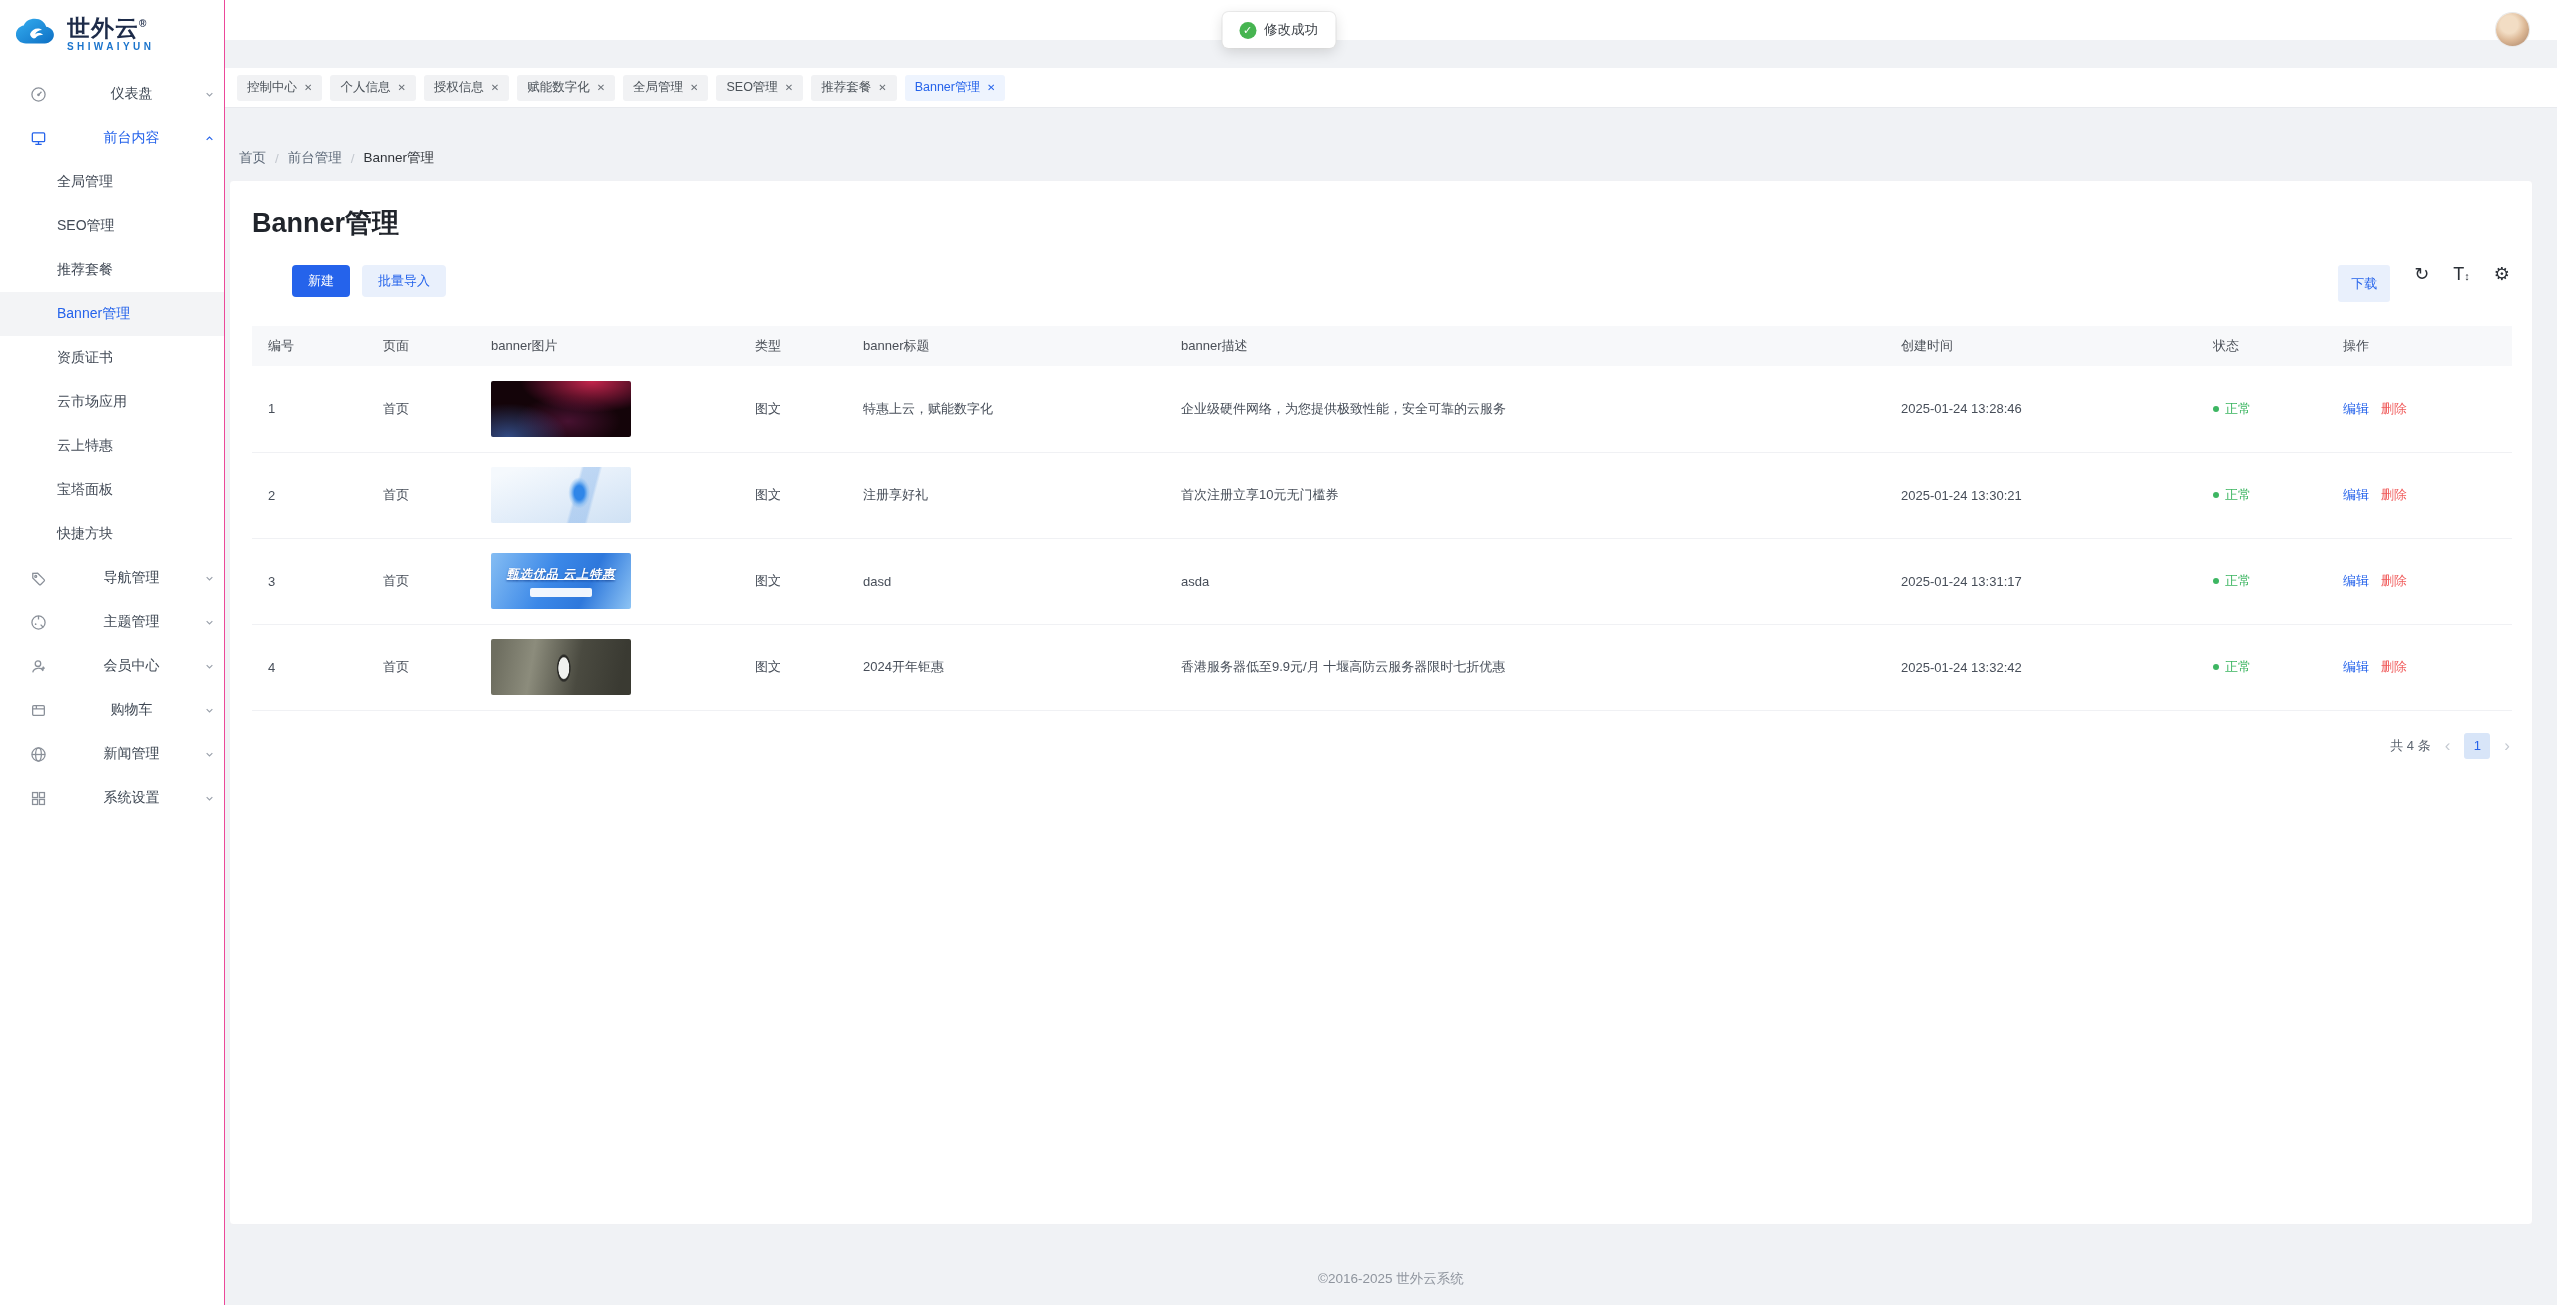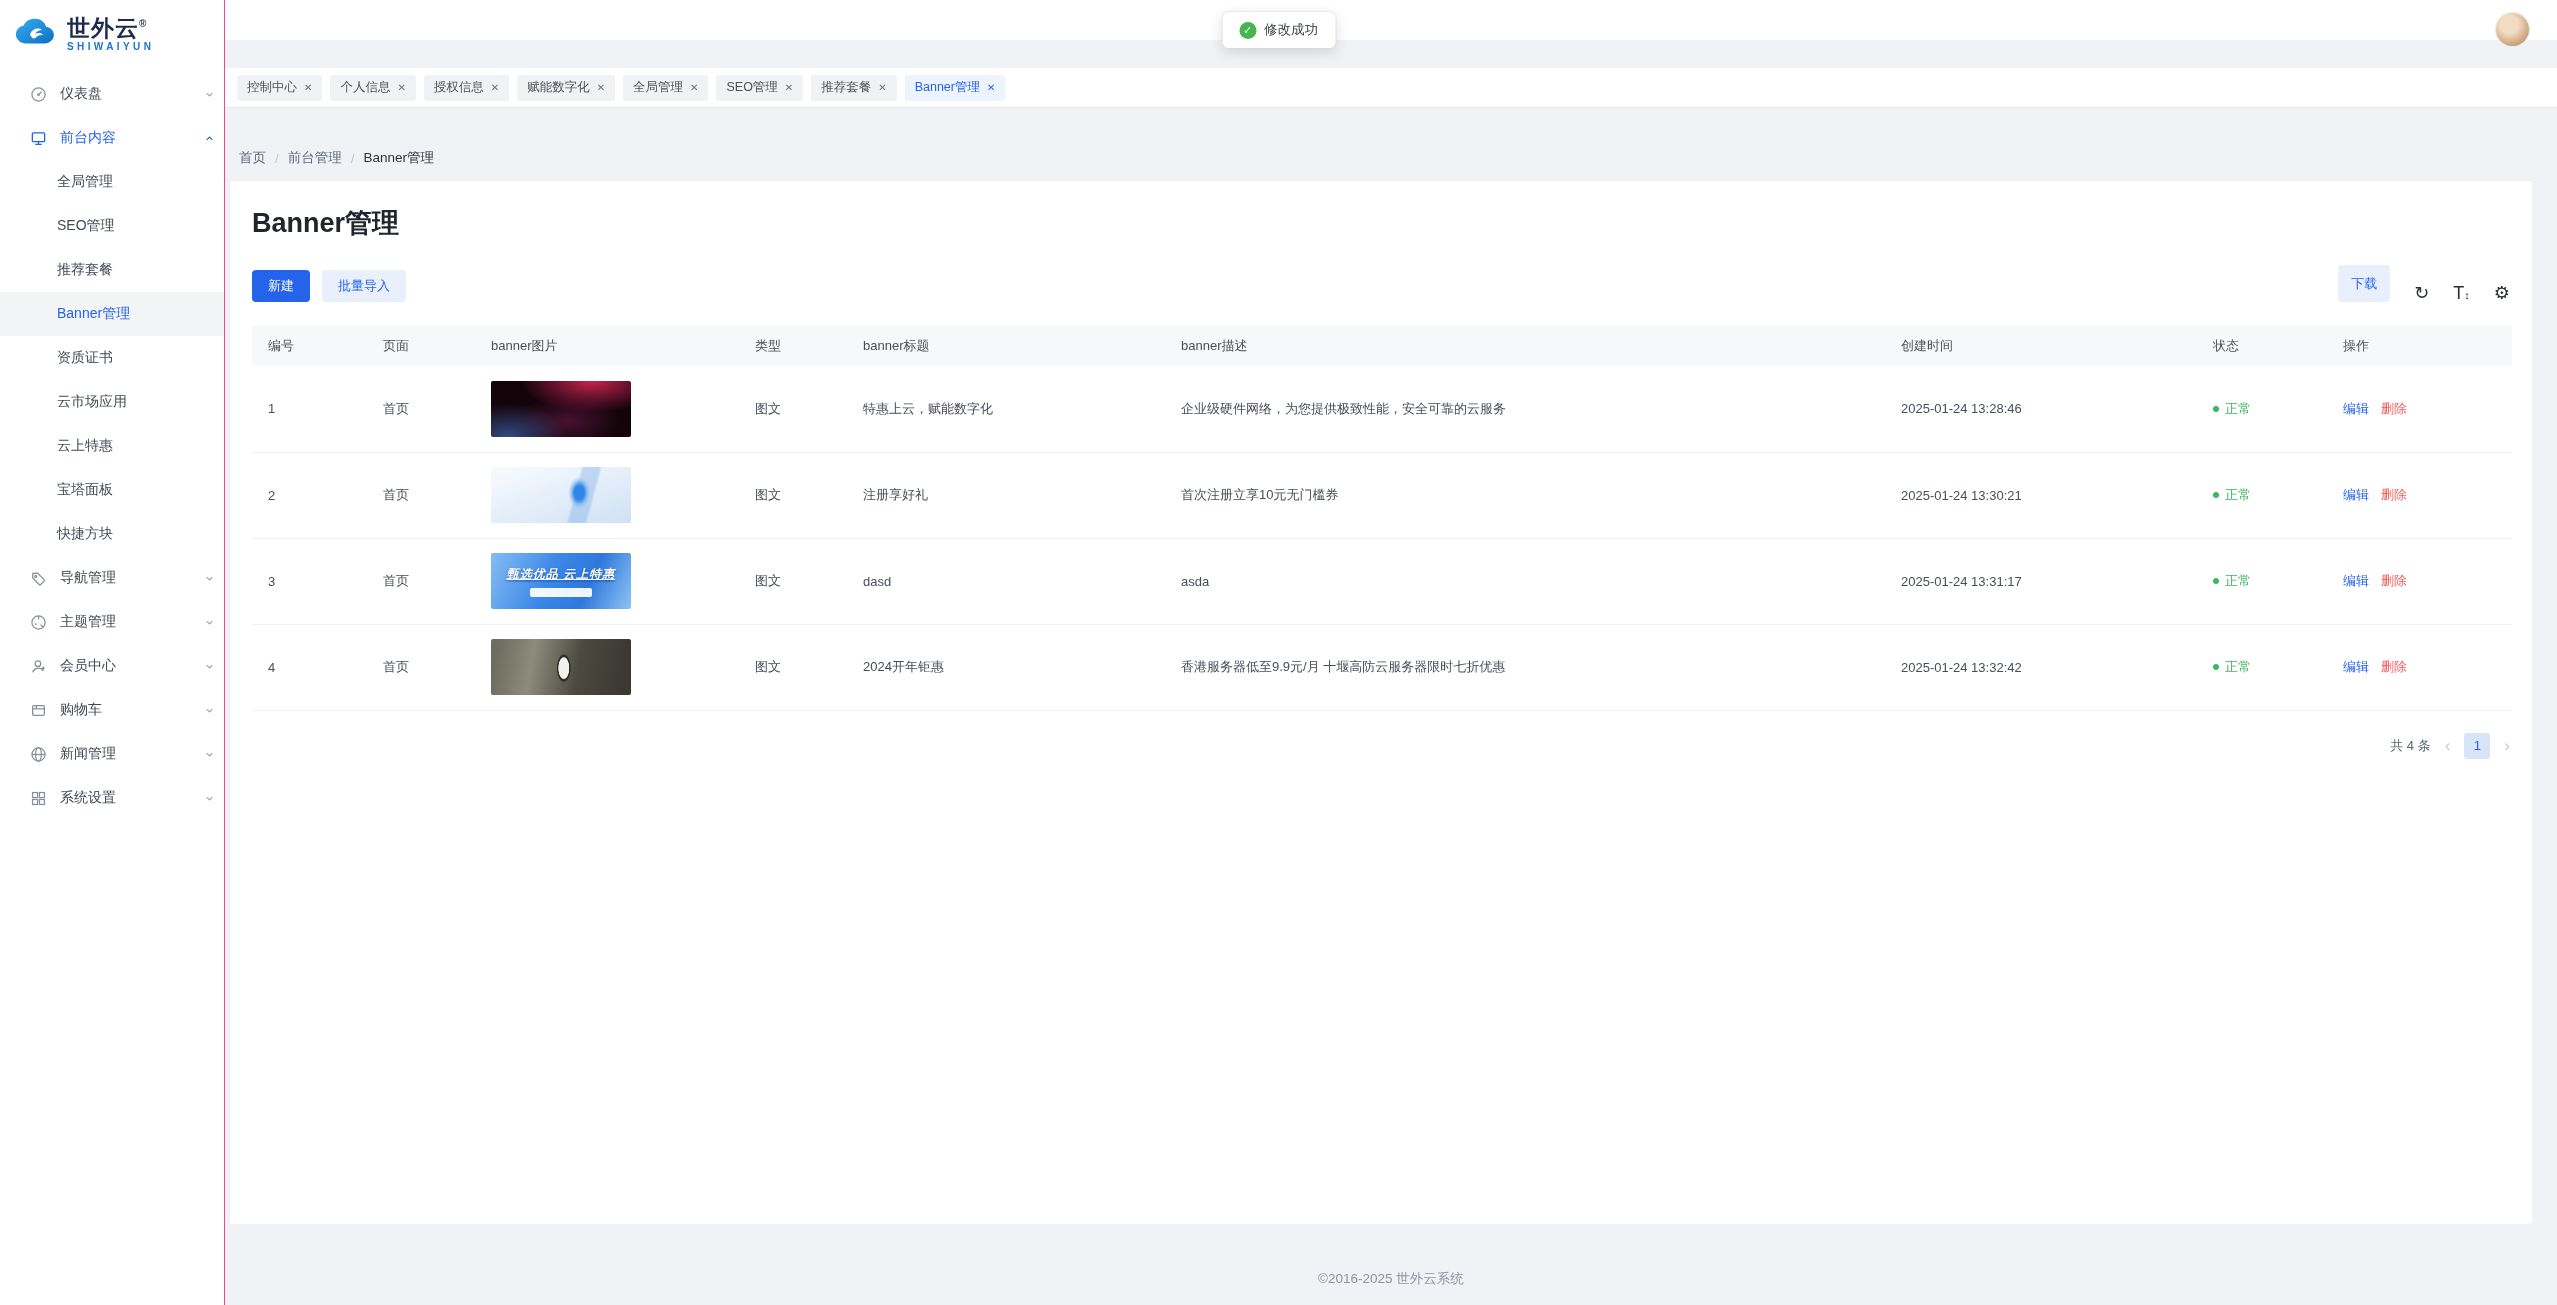--- a/index.html
+++ b/index.html
@@ -11,21 +11,21 @@
   body{font-family:"Liberation Sans","DejaVu Sans",sans-serif;background:var(--page-bg);color:var(--ink);}
   .app{display:flex;width:100%;height:100%;}
 
   
   .sidebar{width:225px;min-width:225px;height:100%;background:#fff;border-right:1px solid #ec4899;display:flex;flex-direction:column;}
   .logo{display:flex;align-items:flex-start;gap:7px;padding:12px 0 6px 16px;}
   .logo-cn{font-size:23px;font-weight:700;color:#1d2b49;letter-spacing:1px;line-height:24px;}
   .logo-cn sup{font-size:10px;color:#1d2b49;}
   .logo-en{font-size:10px;font-weight:700;color:#1b74cc;letter-spacing:3.4px;margin-top:1px;}
   .menu{margin-top:14px;flex:1;}
-  .m-item{height:44px;display:flex;align-items:center;padding:0 8px 0 30px;cursor:pointer;color:#3f4854;font-size:14px;}
+  .m-item{height:44px;display:flex;align-items:center;padding:0 8px 0 30px;cursor:pointer;color:#3f4854;font-size:14px;text-align:center;}
   .m-item .mi-icon{width:17px;height:17px;color:#8a9099;display:inline-flex;}
   .m-item .mi-label{margin-left:13px;flex:1;}
   .m-item .mi-chev{width:13px;height:13px;color:#9aa1ab;display:inline-flex;}
   .m-item.active{color:var(--primary);}
   .m-item.active .mi-icon,.m-item.active .mi-chev{color:var(--primary);}
   .m-sub{height:44px;display:flex;align-items:center;padding-left:57px;font-size:14px;color:#424a56;cursor:pointer;}
   .m-sub.active{background:#f3f4f6;color:var(--primary);}
 
   
   .main{flex:1;display:flex;flex-direction:column;min-width:0;gap:28px;}
@@ -40,21 +40,21 @@
   .tab.active .tab-x{color:var(--primary);}
 
   .content{flex:1;display:flex;flex-direction:column;padding:0 24px 0 4px;min-height:0;}
   .breadcrumb{height:44px;display:flex;align-items:center;gap:9px;padding-left:10px;font-size:13.5px;}
   .bc-link{color:#5f6b7a;cursor:pointer;}
   .bc-sep{color:#c3c8cf;}
   .bc-current{color:#2f3338;}
 
   .card{flex:1;background:#fff;border:1px solid #f0f1f4;border-radius:4px;padding:24px 22px;display:flex;flex-direction:column;}
   .page-title{font-size:27px;font-weight:600;color:#20242b;margin-bottom:24px;}
-  .actions{display:flex;align-items:flex-end;gap:12px;margin-bottom:24px;}
+  .actions{display:flex;align-items:flex-start;gap:12px;margin-bottom:24px;margin-left:40px;}
   .btn{border:none;border-radius:4px;height:32px;padding:0 16px;font-size:13px;cursor:pointer;font-family:inherit;}
   .btn-primary{background:var(--primary);color:#fff;}
   .btn-soft{background:var(--primary-soft);color:var(--primary);}
   .spacer{flex:1;}
   .btn-download{height:37px;padding:0 13px;border-radius:3px;}
   .tool{font-size:18px;color:#2a2f36;cursor:pointer;margin-left:12px;line-height:1;}
   .tool small{font-size:11px;}
 
   
   table{width:100%;border-collapse:collapse;table-layout:fixed;}

